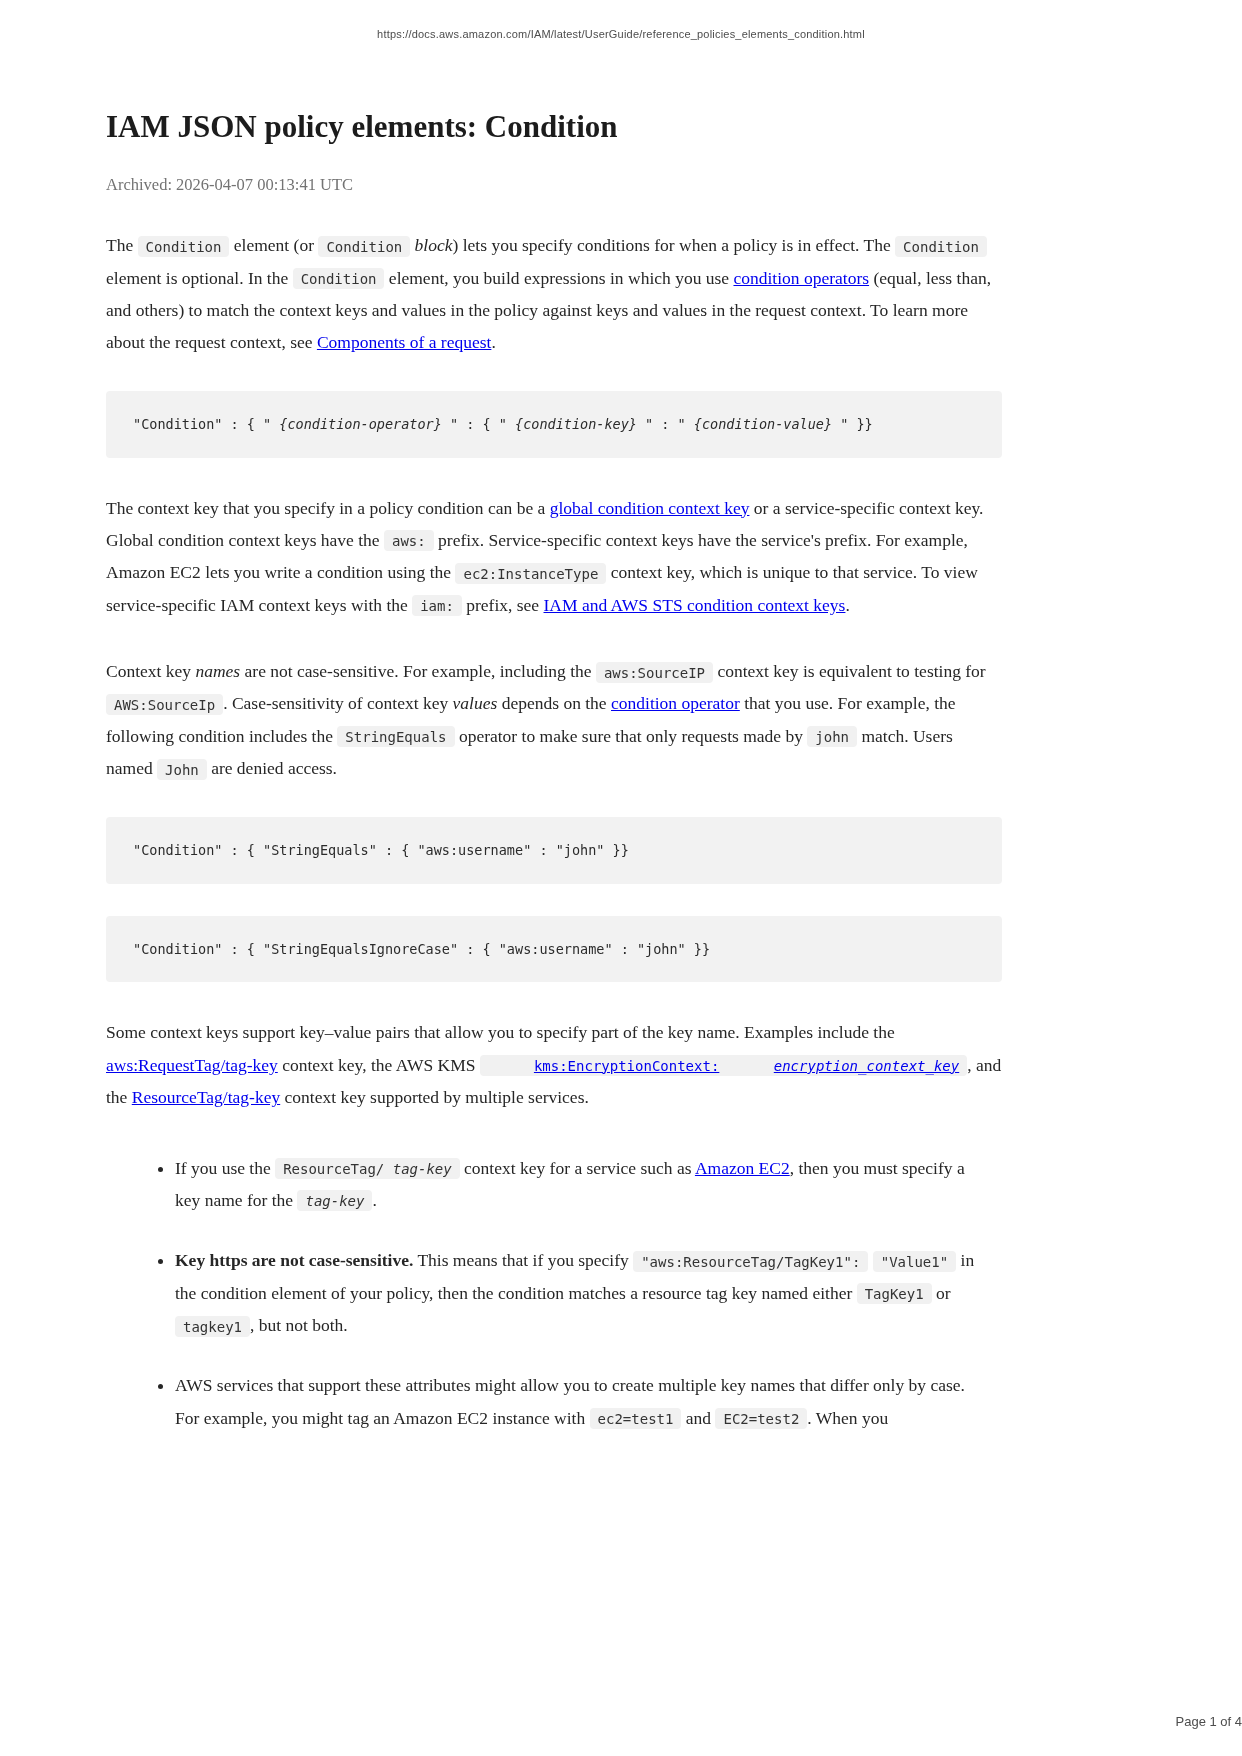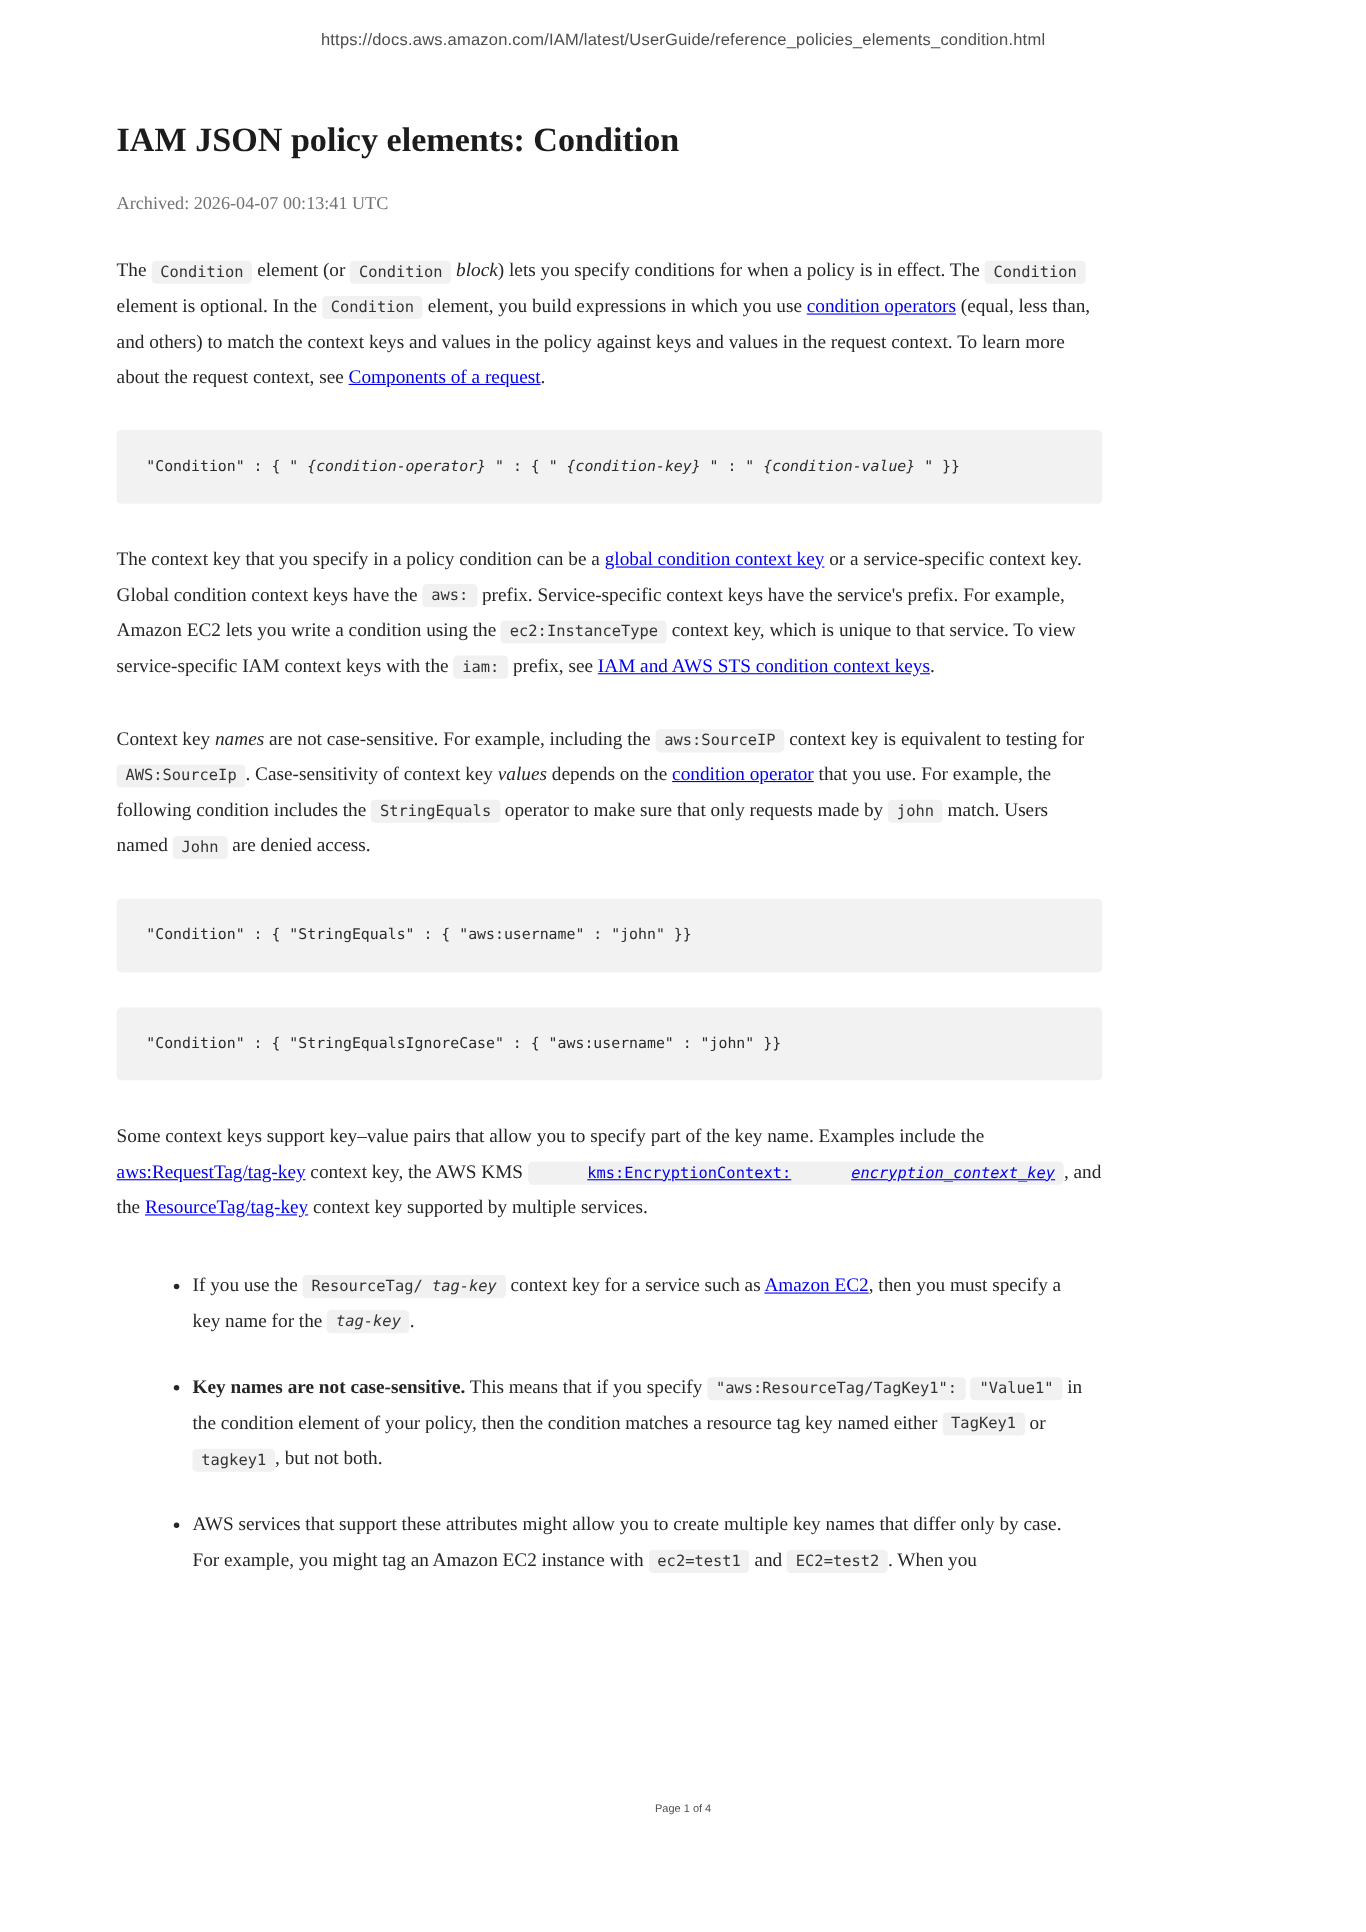--- a/index.html
+++ b/index.html
@@ -14,21 +14,21 @@
   html,body{margin:0;padding:0;}
   body{
     width:1242px;height:1756px;position:relative;background:#ffffff;
     color:var(--text);
     font-family:"Liberation Serif",serif;
     overflow:hidden;
   }
   .url-bar{
     position:absolute;top:28px;left:0;right:0;text-align:center;
     font-family:"Liberation Sans",sans-serif;
-    font-size:15px;color:var(--faint);letter-spacing:.2px;
+    font-size:11px;color:var(--faint);letter-spacing:.2px;
   }
   .page{margin-left:106px;width:896px;padding-top:108px;}
   h1.page-title{
     margin:0;font-weight:700;font-size:31px;line-height:1.2;color:#1c1c1c;
   }
   p.archived{margin:30px 0 0;font-size:16.5px;color:var(--muted);}
   p.body{font-size:17.5px;line-height:1.85;margin:34px 0 0;}
   .code-block{
     margin:32px 0 0;background:var(--code-block-bg);border-radius:4px;
     padding:23px 27px;
@@ -41,41 +41,41 @@
     background:var(--code-bg);padding:2.5px 8px;border-radius:4px;
     color:#333333;white-space:nowrap;
   }
   a.text-link{color:var(--link);text-decoration:underline;cursor:pointer;}
   a.code-link{color:var(--link);text-decoration:underline;cursor:pointer;margin-left:46px;}
   em{font-style:italic;}
   strong{font-weight:700;}
   ul.bullets{margin:38px 0 0;padding-left:57px;}
   ul.bullets li{font-size:17.5px;line-height:1.85;margin:0 12px 28px;}
   .footer{
-    position:absolute;top:1639px;left:0;right:0;text-align:center;
-    font-family:"Liberation Sans",sans-serif;font-size:10px;color:var(--faint);
+    position:absolute;top:1714px;left:0;right:0;text-align:right;
+    font-family:"Liberation Sans",sans-serif;font-size:13px;color:var(--faint);
   }
 </style>
 </head>
 <body>
 
 <div class="url-bar">https://docs.aws.amazon.com/IAM/latest/UserGuide/reference_policies_elements_condition.html</div>
 
 <div class="page">
   <h1 class="page-title">IAM JSON policy elements: Condition</h1>
   <p class="archived">Archived: 2026-04-07 00:13:41 UTC</p>
   <div>
       <p class="body">The <span class="inline-code">Condition</span> element (or <span class="inline-code">Condition</span> <em>block</em>) lets you specify conditions for when a policy is in effect. The <span class="inline-code">Condition</span> element is optional. In the <span class="inline-code">Condition</span> element, you build expressions in which you use <a class="text-link">condition operators</a> (equal, less than, and others) to match the context keys and values in the policy against keys and values in the request context. To learn more about the request context, see <a class="text-link">Components of a request</a>.</p>
       <div class="code-block"><code>"Condition" : { " <em>{condition-operator}</em> " : { " <em>{condition-key}</em> " : " <em>{condition-value}</em> " }}</code></div>
       <p class="body">The context key that you specify in a policy condition can be a <a class="text-link">global condition context key</a> or a service-specific context key. Global condition context keys have the <span class="inline-code">aws:</span> prefix. Service-specific context keys have the service's prefix. For example, Amazon EC2 lets you write a condition using the <span class="inline-code">ec2:InstanceType</span> context key, which is unique to that service. To view service-specific IAM context keys with the <span class="inline-code">iam:</span> prefix, see <a class="text-link">IAM and AWS STS condition context keys</a>.</p>
       <p class="body">Context key <em>names</em> are not case-sensitive. For example, including the <span class="inline-code">aws:SourceIP</span> context key is equivalent to testing for <span class="inline-code">AWS:SourceIp</span>. Case-sensitivity of context key <em>values</em> depends on the <a class="text-link">condition operator</a> that you use. For example, the following condition includes the <span class="inline-code">StringEquals</span> operator to make sure that only requests made by <span class="inline-code">john</span> match. Users named <span class="inline-code">John</span> are denied access.</p>
       <div class="code-block"><code>"Condition" : { "StringEquals" : { "aws:username" : "john" }}</code></div>
       <div class="code-block"><code>"Condition" : { "StringEqualsIgnoreCase" : { "aws:username" : "john" }}</code></div>
       <p class="body">Some context keys support key–value pairs that allow you to specify part of the key name. Examples include the <a class="text-link">aws:RequestTag/tag-key</a> context key, the AWS KMS <span class="inline-code"><a class="code-link">kms:EncryptionContext:</a> <a class="code-link"><em>encryption_context_key</em></a></span>, and the <a class="text-link">ResourceTag/tag-key</a> context key supported by multiple services.</p>
       <ul class="bullets">
         <li>If you use the <span class="inline-code">ResourceTag/ <em>tag-key</em></span> context key for a service such as <a class="text-link">Amazon EC2</a>, then you must specify a key name for the <span class="inline-code"><em>tag-key</em></span>.</li>
-        <li><strong>Key names are not case-sensitive.</strong> This means that if you specify <span class="inline-code">"aws:ResourceTag/TagKey1":</span> <span class="inline-code">"Value1"</span> in the condition element of your policy, then the condition matches a resource tag key named either <span class="inline-code">TagKey1</span> or <span class="inline-code">tagkey1</span>, but not both.</li>
+        <li><strong>Key https are not case-sensitive.</strong> This means that if you specify <span class="inline-code">"aws:ResourceTag/TagKey1":</span> <span class="inline-code">"Value1"</span> in the condition element of your policy, then the condition matches a resource tag key named either <span class="inline-code">TagKey1</span> or <span class="inline-code">tagkey1</span>, but not both.</li>
         <li>AWS services that support these attributes might allow you to create multiple key names that differ only by case. For example, you might tag an Amazon EC2 instance with <span class="inline-code">ec2=test1</span> and <span class="inline-code">EC2=test2</span>. When you</li>
       </ul>
     </div>
 </div>
 
 <div class="footer">Page 1 of 4</div>
 
 </body></html>

